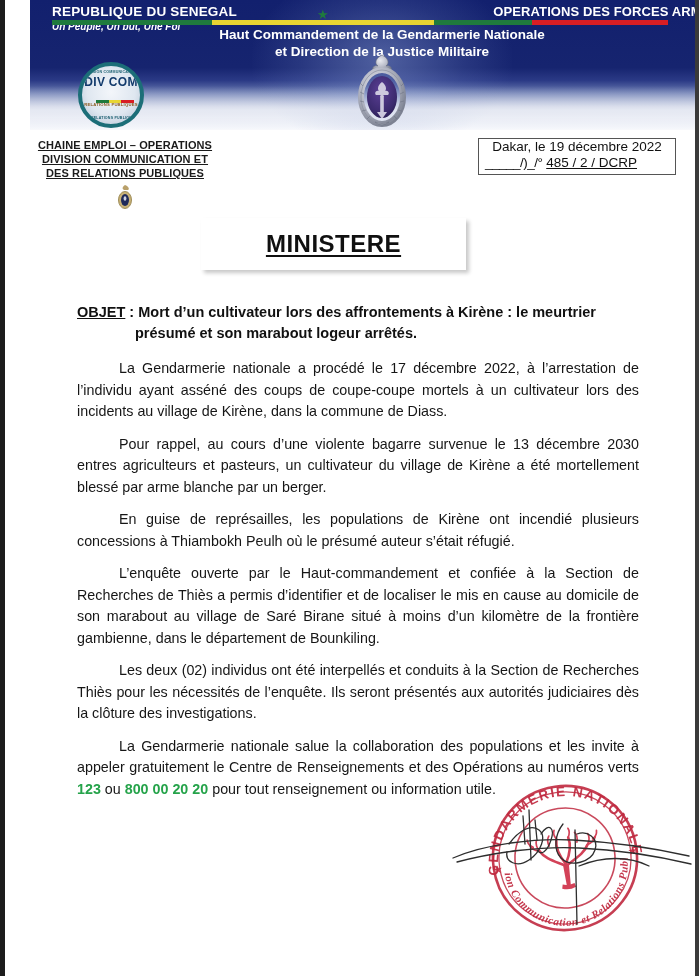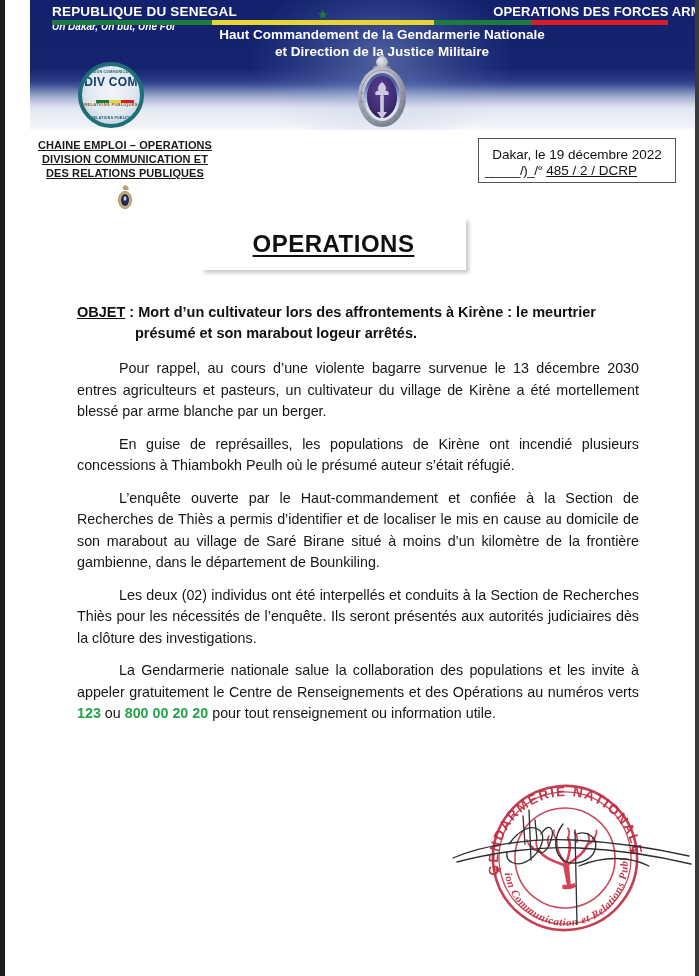--- a/index.html
+++ b/index.html
@@ -222,21 +222,21 @@
     height: 26px;
   }
   
   .datebox {
     position: absolute;
     left: 473px;
     top: 138px;
     width: 198px;
     border: 1.5px solid #555;
     background: #fff;
-    padding: 8px 6px 4px 6px;
+    padding: 0 6px 4px 6px;
     box-sizing: border-box;
   }
   .date-line {
     font-size: 13.5px;
     color: #111;
     text-align: center;
     white-space: nowrap;
   }
   .ref-line {
     font-size: 13.5px;
@@ -313,21 +313,21 @@
 </head>
 <body>
 
 <div class="page">
 
   <div class="banner">
     <div class="banner-glow"></div>
     <div class="banner-streak"></div>
 
     <div class="rep-senegal">REPUBLIQUE DU SENEGAL</div>
-    <div class="rep-motto">Un Dakar, Un but, Une Foi</div>
+    <div class="rep-motto">Un Peuple, Un but, Une Foi</div>
     <div class="ministere">OPERATIONS DES FORCES ARMEES</div>
 
     <div class="flagbar">
       <div class="seg g1"></div>
       <div class="seg y">
         <div class="flag-star">
             <span>★</span>
           </div>
       </div>
       <div class="seg g2"></div>
@@ -398,30 +398,31 @@
 
   <div class="datebox">
     <div class="date-line">Dakar, le  19 décembre  2022</div>
     <div class="ref-line">
       <span class="dash">_____/)_/°</span>
       <span class="num">485 / 2 / DCRP</span>
     </div>
   </div>
 
   <div class="title-card">
-    <div class="title-text">OPERATIONS</div>
+    <div class="title-text">MINISTERE</div>
   </div>
 
   <div class="body-wrap">
 
     <div class="objet">
       <span class="lbl">OBJET</span><span> : </span><span>Mort d’un cultivateur lors des affrontements à Kirène : le meurtrier</span>
       <span class="cont">présumé et son marabout logeur arrêtés.</span>
     </div>
 
+    <p class="para">La Gendarmerie nationale a procédé le 17 décembre 2022, à l’arrestation de l’individu ayant asséné des coups de coupe-coupe mortels à un cultivateur lors des incidents au village de Kirène, dans la commune de Diass.</p>
     <p class="para">Pour rappel, au cours d’une violente bagarre survenue le 13 décembre 2030 entres agriculteurs et pasteurs, un cultivateur du village de Kirène a été mortellement blessé par arme blanche par un berger.</p>
     <p class="para">En guise de représailles, les populations de Kirène ont incendié plusieurs concessions à Thiambokh Peulh où le présumé auteur s’était réfugié.</p>
     <p class="para">L’enquête ouverte par le Haut-commandement et confiée à la Section de Recherches de Thiès a permis d’identifier et de localiser le mis en cause au domicile de son marabout au village de Saré Birane situé à moins d’un kilomètre de la frontière gambienne, dans le département de Bounkiling.</p>
     <p class="para">Les deux (02) individus ont été interpellés et conduits à la Section de Recherches Thiès pour les nécessités de l’enquête. Ils seront présentés aux autorités judiciaires dès la clôture des investigations.</p>
 
     <p class="para"><span>La Gendarmerie nationale salue la collaboration des populations et les invite à appeler gratuitement le Centre de Renseignements et des Opérations au numéros verts </span><span class="green">123</span><span> ou </span><span class="green">800 00 20 20</span><span> pour tout renseignement ou information utile.</span></p>
   </div>
 
   <div class="stamp">
     <svg viewBox="0 0 180 180" width="180" height="180">

